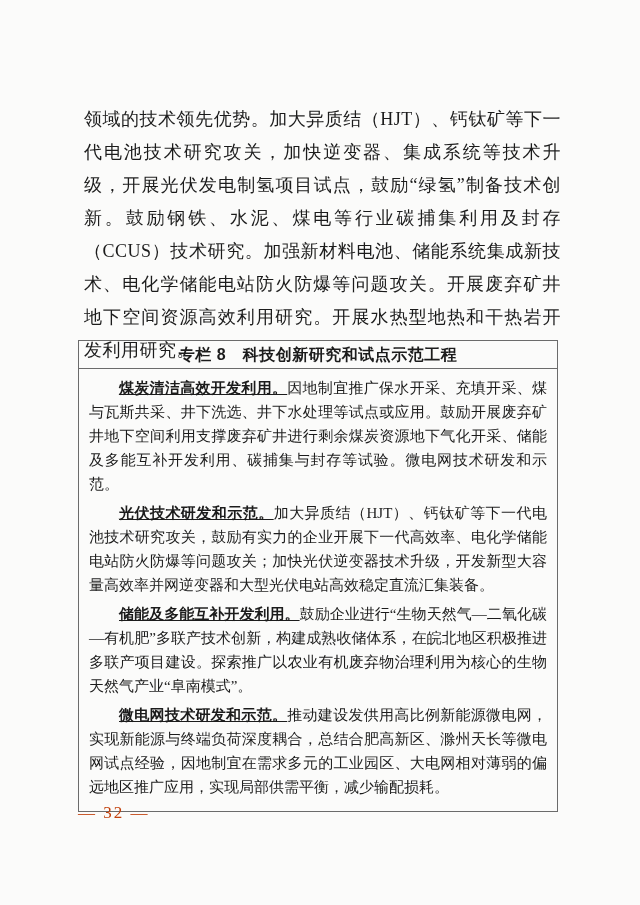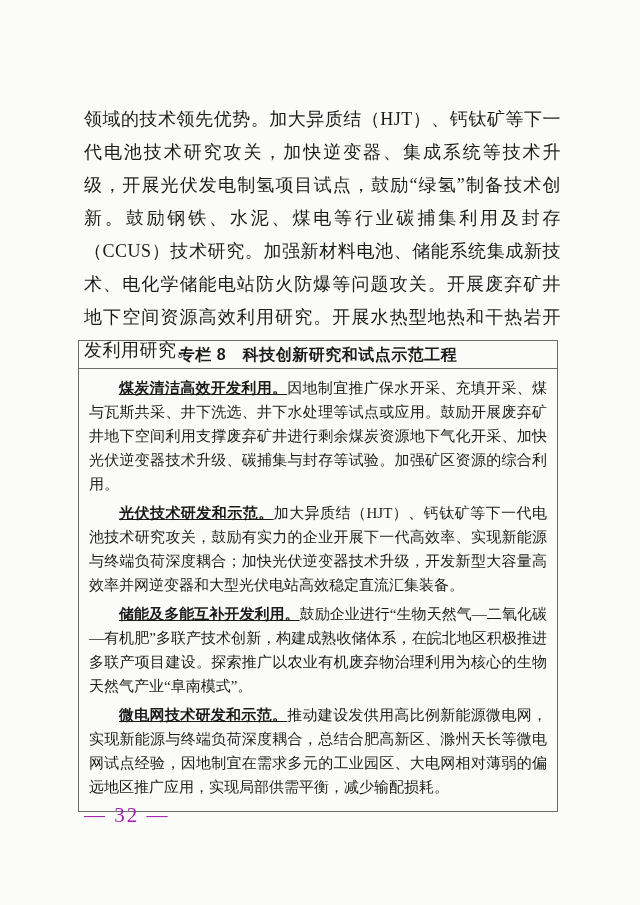--- a/index.html
+++ b/index.html
@@ -59,39 +59,39 @@
   }
   .callout-body p:last-child {
     margin-bottom: 4px;
   }
   .para-lead {
     font-weight: 700;
     text-decoration: underline;
   }
   .page-number {
     position: absolute;
-    left: 84px;
+    left: 78px;
     top: 803px;
-    font-size: 21px;
+    font-size: 17px;
     letter-spacing: 2px;
-    color: #a21caf;
+    color: #c2410c;
   }
 </style>
 </head>
 <body>
 
 <div class="page">
 
   <div class="body-text">领域的技术领先优势。加大异质结（HJT）、钙钛矿等下一代电池技术研究攻关，加快逆变器、集成系统等技术升级，开展光伏发电制氢项目试点，鼓励“绿氢”制备技术创新。鼓励钢铁、水泥、煤电等行业碳捕集利用及封存（CCUS）技术研究。加强新材料电池、储能系统集成新技术、电化学储能电站防火防爆等问题攻关。开展废弃矿井地下空间资源高效利用研究。开展水热型地热和干热岩开发利用研究。</div>
 
   <div class="callout-box">
     <div class="callout-title">专栏 8　科技创新研究和试点示范工程</div>
     <div class="callout-body">
-      <p><span class="para-lead">煤炭清洁高效开发利用。</span><span>因地制宜推广保水开采、充填开采、煤与瓦斯共采、井下洗选、井下水处理等试点或应用。鼓励开展废弃矿井地下空间利用支撑废弃矿井进行剩余煤炭资源地下气化开采、加快光伏逆变器技术升级、碳捕集与封存等试验。加强矿区资源的综合利用。</span></p>
-      <p><span class="para-lead">光伏技术研发和示范。</span><span>加大异质结（HJT）、钙钛矿等下一代电池技术研究攻关，鼓励有实力的企业开展下一代高效率、实现新能源与终端负荷深度耦合；加快光伏逆变器技术升级，开发新型大容量高效率并网逆变器和大型光伏电站高效稳定直流汇集装备。</span></p>
+      <p><span class="para-lead">煤炭清洁高效开发利用。</span><span>因地制宜推广保水开采、充填开采、煤与瓦斯共采、井下洗选、井下水处理等试点或应用。鼓励开展废弃矿井地下空间利用支撑废弃矿井进行剩余煤炭资源地下气化开采、储能及多能互补开发利用、碳捕集与封存等试验。微电网技术研发和示范。</span></p>
+      <p><span class="para-lead">光伏技术研发和示范。</span><span>加大异质结（HJT）、钙钛矿等下一代电池技术研究攻关，鼓励有实力的企业开展下一代高效率、电化学储能电站防火防爆等问题攻关；加快光伏逆变器技术升级，开发新型大容量高效率并网逆变器和大型光伏电站高效稳定直流汇集装备。</span></p>
       <p><span class="para-lead">储能及多能互补开发利用。</span><span>鼓励企业进行“生物天然气—二氧化碳—有机肥”多联产技术创新，构建成熟收储体系，在皖北地区积极推进多联产项目建设。探索推广以农业有机废弃物治理利用为核心的生物天然气产业“阜南模式”。</span></p>
       <p><span class="para-lead">微电网技术研发和示范。</span><span>推动建设发供用高比例新能源微电网，实现新能源与终端负荷深度耦合，总结合肥高新区、滁州天长等微电网试点经验，因地制宜在需求多元的工业园区、大电网相对薄弱的偏远地区推广应用，实现局部供需平衡，减少输配损耗。</span></p>
     </div>
   </div>
 
   <div class="page-number">— 32 —</div>
 
 </div>
 
 </body></html>

